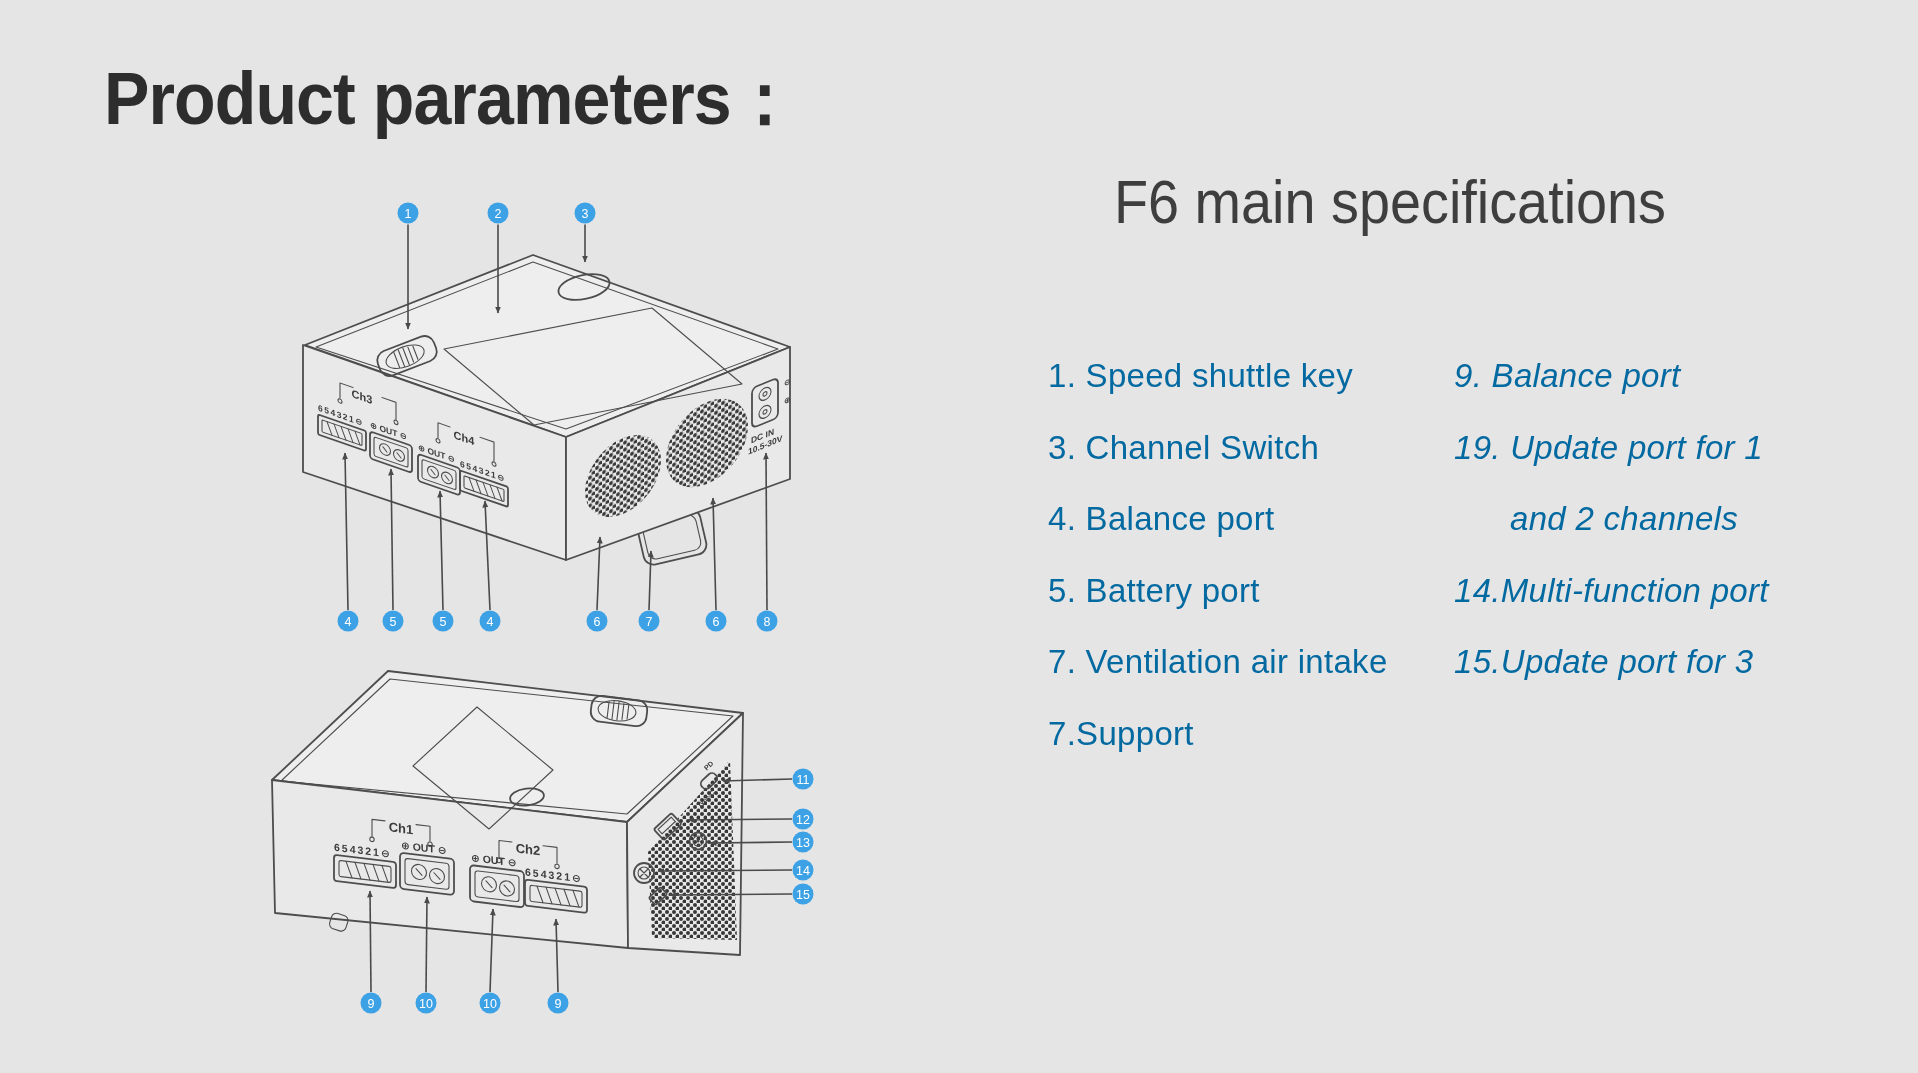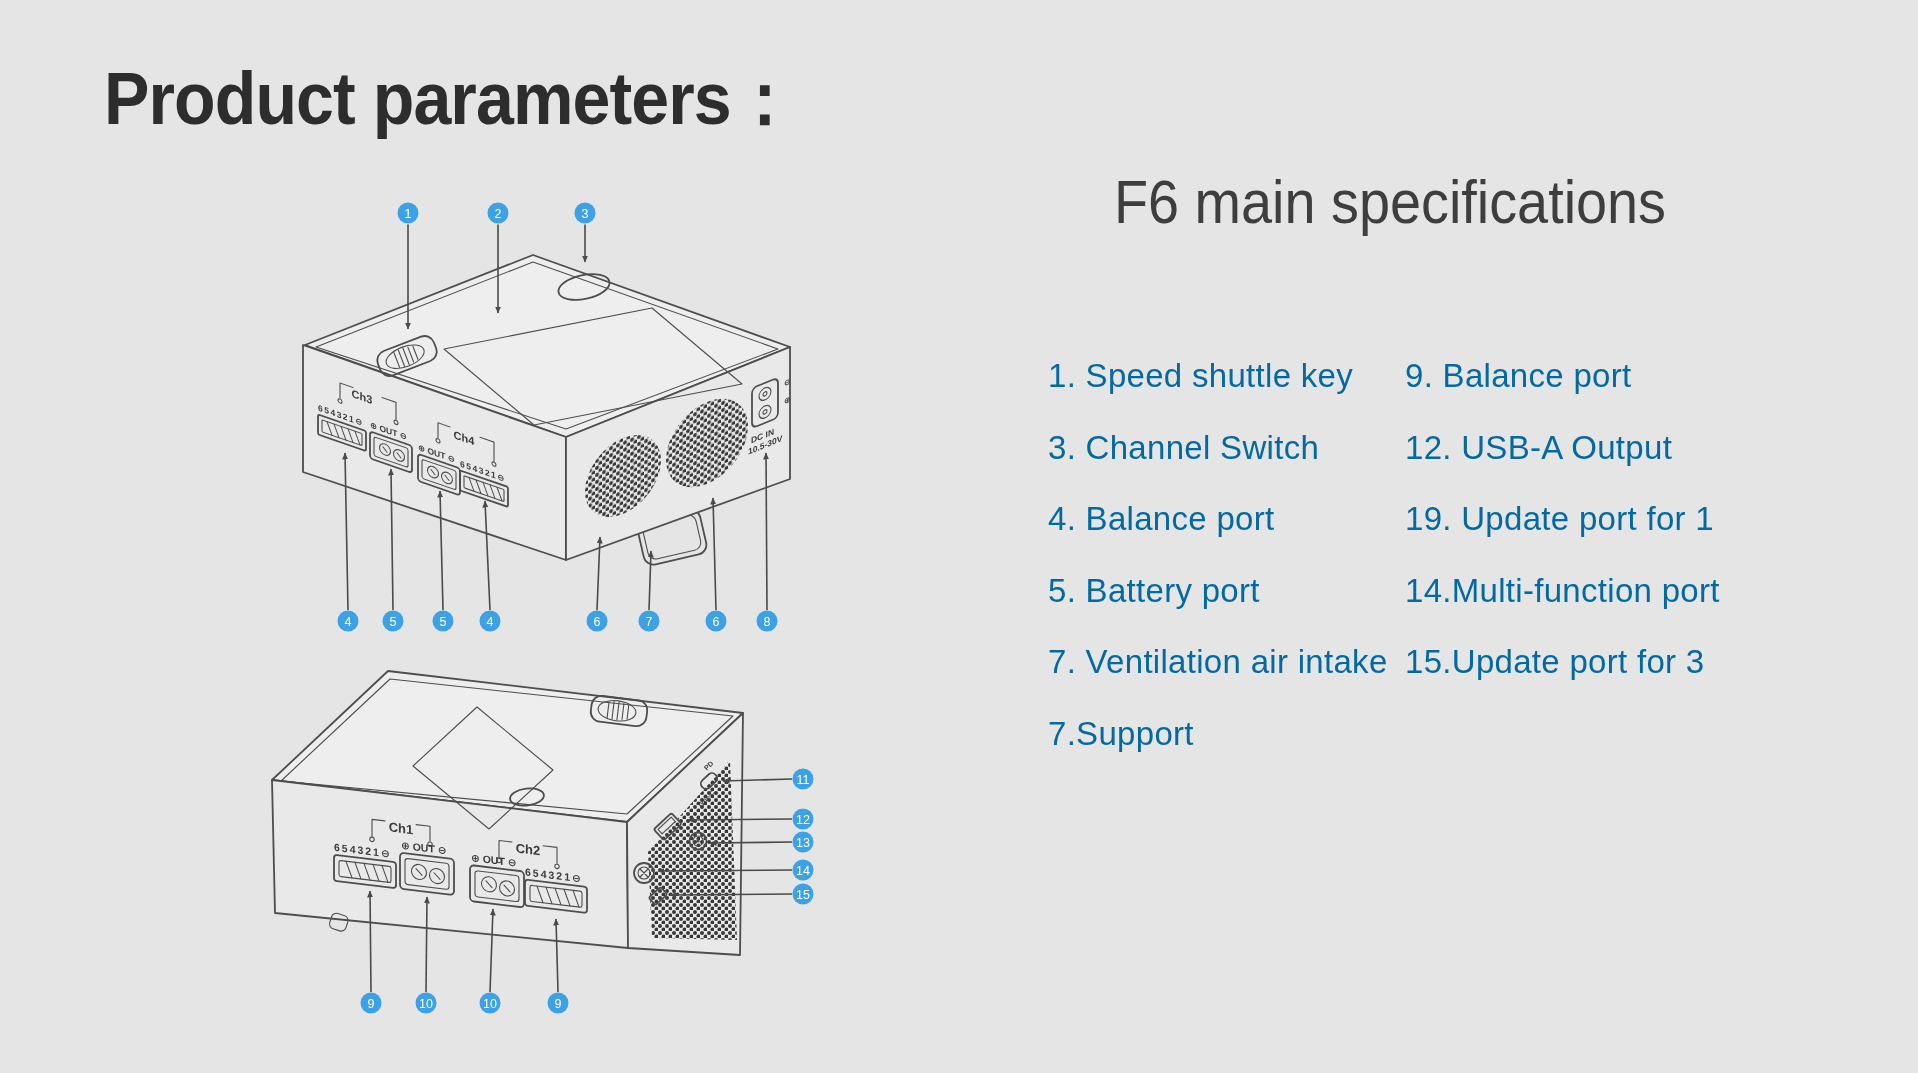--- a/index.html
+++ b/index.html
@@ -13,21 +13,21 @@
     font-size:74px;font-weight:bold;color:#2d2d2d;letter-spacing:-1px;
     transform:scaleX(.92);transform-origin:left top;white-space:nowrap;
   }
   .spec-heading{
     position:absolute;left:1030px;top:166px;width:720px;text-align:center;
     font-size:62px;font-weight:400;color:#3e3e3e;letter-spacing:0px;
     transform:scaleX(.9);transform-origin:center top;white-space:nowrap;
   }
   .spec-col{position:absolute;top:340px;color:#0369a1;font-size:33px;letter-spacing:.3px;}
   .spec-col.left{left:1048px;}
-  .spec-col.right{left:1405px;}
+  .spec-col.right{left:1454px;font-style:italic;}
   .spec-row{height:71.5px;line-height:71.5px;white-space:nowrap;}
   .spec-row.indent{padding-left:56px;}
   svg{position:absolute;left:0;top:0;}
   .ln{fill:none;stroke:#4d4d4d;stroke-width:1.8;stroke-linejoin:round;stroke-linecap:round;}
   .ln2{fill:none;stroke:#4d4d4d;stroke-width:1.1;stroke-linejoin:round;stroke-linecap:round;}
   .face{fill:#e9e9e9;stroke:#4d4d4d;stroke-width:1.8;stroke-linejoin:round;}
   .facetop{fill:#eeeeee;}
   .leader{fill:none;stroke:#4a4a4a;stroke-width:1.6;}
   .dt{fill:#3c3c3c;font-weight:bold;font-family:"Liberation Sans","DejaVu Sans",sans-serif;}
   .callout text{fill:#ffffff;font-size:12.5px;text-anchor:middle;font-family:"Liberation Sans","DejaVu Sans",sans-serif;}
@@ -43,22 +43,22 @@
   <div class="spec-row">1. Speed shuttle key</div>
   <div class="spec-row">3. Channel Switch</div>
   <div class="spec-row">4. Balance port</div>
   <div class="spec-row">5. Battery port</div>
   <div class="spec-row">7. Ventilation air intake</div>
   <div class="spec-row">7.Support</div>
 </div>
 
 <div class="spec-col right">
   <div class="spec-row">9. Balance port</div>
-  <div class="spec-row">12. USB-A Output</div>
   <div class="spec-row">19. Update port for 1</div>
+  <div class="spec-row indent">and 2 channels</div>
   <div class="spec-row">14.Multi-function port</div>
   <div class="spec-row">15.Update port for 3</div>
 </div>
 
 <svg width="1000" height="1073" viewBox="0 0 1000 1073">
   <defs>
     <marker id="arr" markerWidth="9" markerHeight="9" refX="6.5" refY="3" orient="auto" markerUnits="userSpaceOnUse">
       <path d="M0,0 L7,3 L0,6 Z" fill="#4a4a4a"></path>
     </marker>
     <pattern id="dots" width="7" height="7" patternUnits="userSpaceOnUse">

